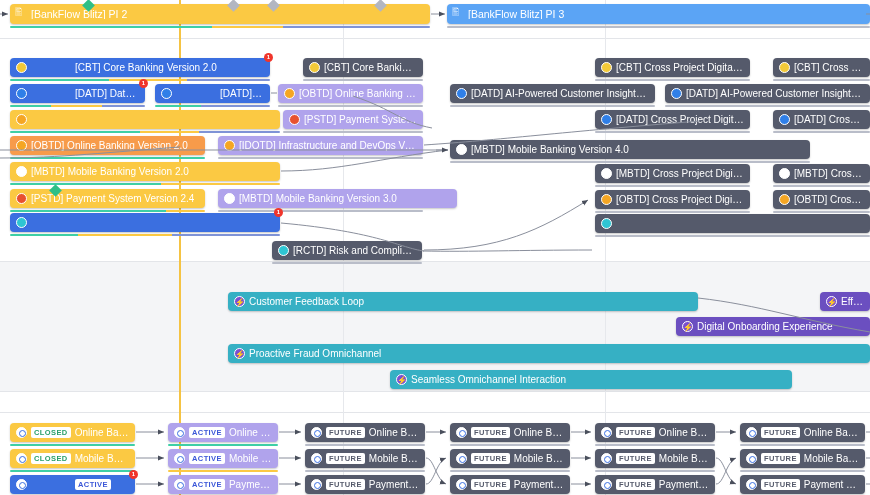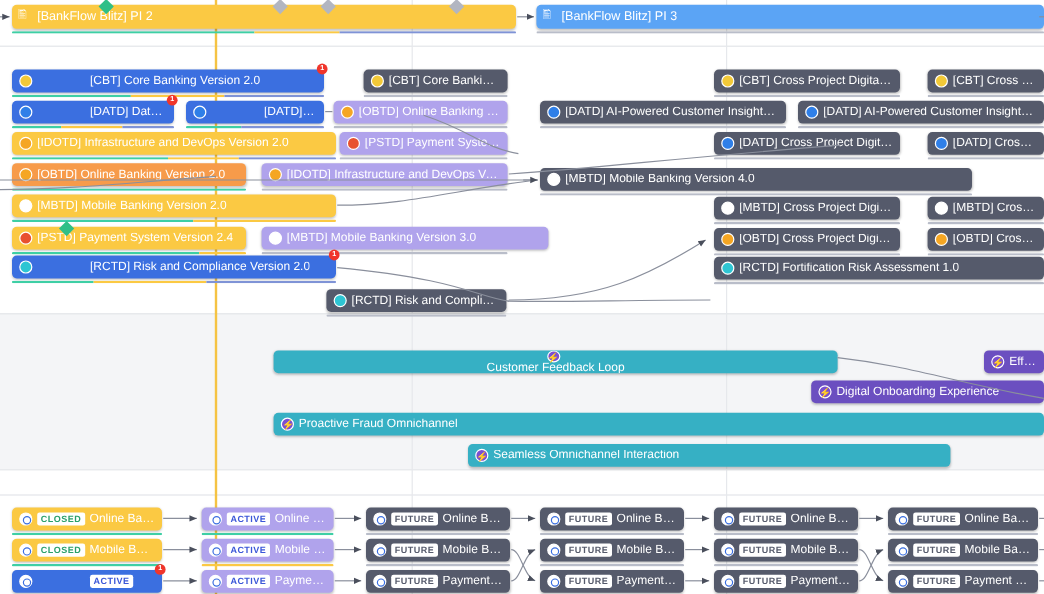--- a/index.html
+++ b/index.html
@@ -301,21 +301,20 @@
       </div>
       <div class="bar c-grey" style="left: 665px; top: 84px; width: 205px;">
         <span class="gicon i-datd"></span>
         <span class="lbl">[DATD] AI-Powered Customer Insights 2.0</span>
       </div>
       <div class="progress" style="left: 665px; top: 104.5px; width: 205px;">
         <div class="seg pg-grey" style="width: 100%;"></div>
       </div>
       <div class="bar c-yellow" style="left: 10px; top: 110px; width: 270px;">
         <span class="gicon i-idotd"></span>
-        <span class="lbl">[IDOTD] Infrastructure and DevOps Version 2.0</span>
       </div>
       <div class="progress" style="left: 10px; top: 130.5px; width: 270px;">
         <div class="seg pg-green" style="width: 48%;"></div>
         <div class="seg pg-yellow" style="width: 22%;"></div>
         <div class="seg pg-blue" style="width: 30%;"></div>
       </div>
       <div class="bar c-purple" style="left: 283px; top: 110px; width: 140px;">
         <span class="gicon i-pstd"></span>
         <span class="lbl">[PSTD] Payment System Ver...</span>
       </div>
@@ -403,43 +402,41 @@
       </div>
       <div class="bar c-grey" style="left: 773px; top: 190px; width: 97px;">
         <span class="gicon i-obtd"></span>
         <span class="lbl">[OBTD] Cross Proje</span>
       </div>
       <div class="progress" style="left: 773px; top: 210.5px; width: 97px;">
         <div class="seg pg-grey" style="width: 100%;"></div>
       </div>
       <div class="bar c-blue" style="left: 10px; top: 213px; width: 270px;">
         <span class="gicon i-rctd"></span>
-        <span class="lbl">[RCTD] Risk and Compliance Version 2.0</span>
       </div>
       <div class="progress" style="left: 10px; top: 233.5px; width: 270px;">
         <div class="seg pg-green" style="width: 25%;"></div>
         <div class="seg pg-yellow" style="width: 35%;"></div>
         <div class="seg pg-blue" style="width: 40%;"></div>
       </div>
       <div class="alert" style="left: 274px; top: 208px;">1</div>
       <div class="bar c-grey" style="left: 595px; top: 214px; width: 275px;">
         <span class="gicon i-rctd"></span>
-        <span class="lbl">[RCTD] Fortification Risk Assessment 1.0</span>
       </div>
       <div class="progress" style="left: 595px; top: 234.5px; width: 275px;">
         <div class="seg pg-grey" style="width: 100%;"></div>
       </div>
       <div class="bar c-grey" style="left: 272px; top: 241px; width: 150px;">
         <span class="gicon i-rctd"></span>
         <span class="lbl">[RCTD] Risk and Compliance V...</span>
       </div>
       <div class="progress" style="left: 272px; top: 261.5px; width: 150px;">
         <div class="seg pg-grey" style="width: 100%;"></div>
       </div>
-      <div class="bar c-teal" style="left: 228px; top: 292px; width: 470px; flex-direction: column;">
+      <div class="bar c-teal" style="left: 228px; top: 292px; width: 470px;">
         <span class="gicon i-bolt"></span>
         <span class="lbl">Customer Feedback Loop</span>
       </div>
       <div class="bar c-violet" style="left: 820px; top: 292px; width: 50px;">
         <span class="gicon i-bolt"></span>
         <span class="lbl">Effortle</span>
       </div>
       <div class="bar c-violet" style="left: 676px; top: 317px; width: 194px;">
         <span class="gicon i-bolt"></span>
         <span class="lbl">Digital Onboarding Experience</span>

